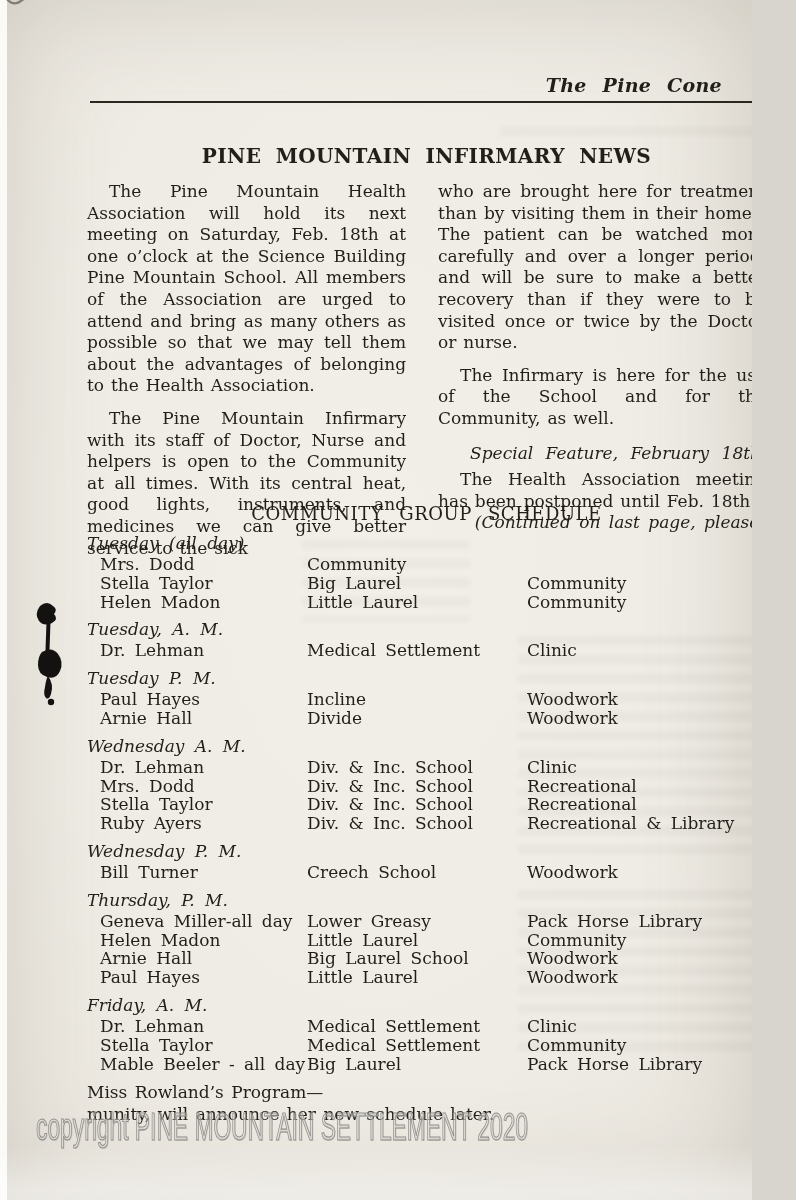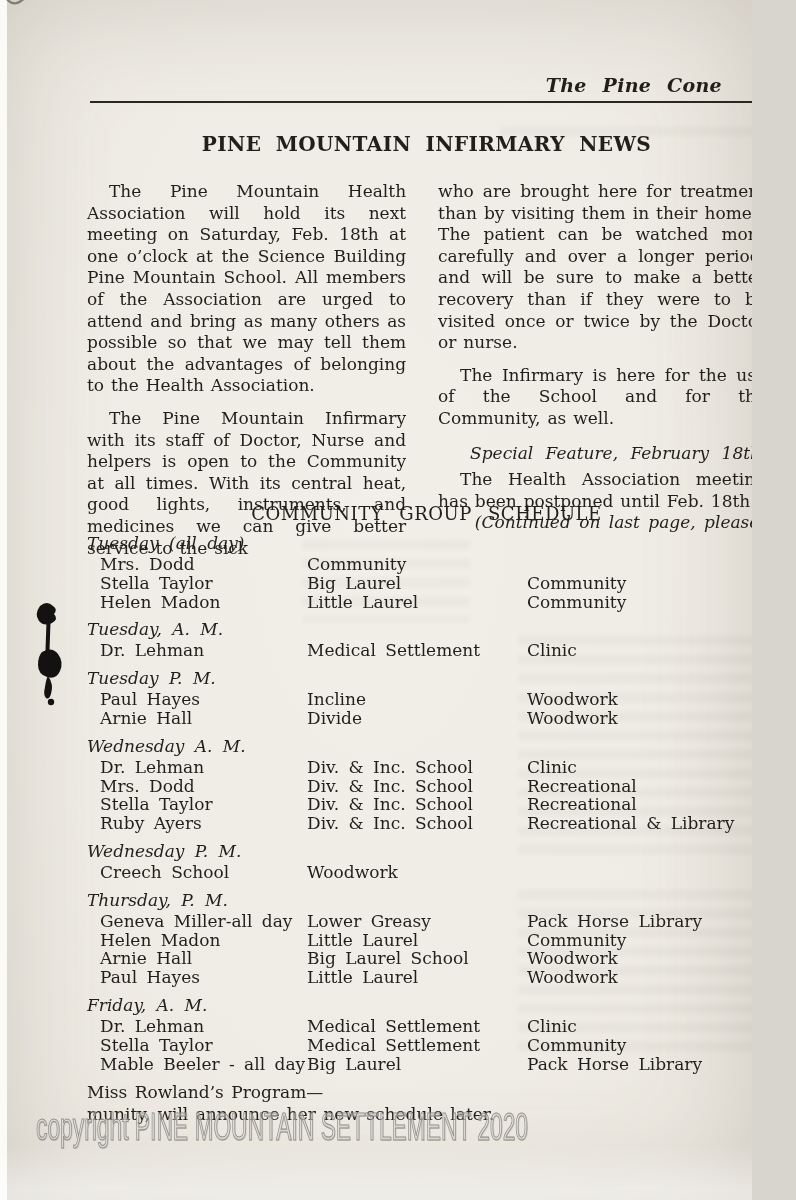--- a/index.html
+++ b/index.html
@@ -16,21 +16,21 @@
   }
   .scan-edge-left{position:absolute;left:0;top:0;width:7px;height:1200px;background:#fbfaf7;}
   .scan-bottom-light{position:absolute;left:0;bottom:0;width:796px;height:55px;
     background:linear-gradient(180deg,rgba(255,255,255,0) 0%,rgba(255,255,255,.45) 80%);}
   .corner-mark{position:absolute;left:4px;top:-3px;}
 
   .masthead{position:absolute;top:74px;right:30px;font-size:19px;font-weight:bold;
     font-style:italic;word-spacing:9px;letter-spacing:.3px;}
   .rule{position:absolute;top:101px;left:90px;width:676px;height:2px;background:#2a2721;}
 
-  .title{position:absolute;top:132px;left:87px;width:679px;text-align:center;
+  .title{position:absolute;top:144px;left:87px;width:679px;text-align:center;
     font-size:20px;font-weight:bold;word-spacing:7px;letter-spacing:.4px;}
 
   .columns{position:absolute;top:181px;left:87px;width:679px;display:flex;gap:32px;}
   .col{font-size:17px;line-height:21.6px;text-align:justify;word-spacing:1.5px;}
   .col-left{width:325px;}
   .col-right{width:334px;}
   .para{margin:0 0 11px 0;text-indent:22px;}
   .para.no-indent{text-indent:0;}
   .special-heading{font-style:italic;margin:13px 0 5px 0;padding-left:32px;
     word-spacing:7px;text-align:left;}
@@ -168,20 +168,21 @@
               <span>Ruby Ayers</span>
               <span>Div. &amp; Inc. School</span>
               <span>Recreational &amp; Library</span>
             </div>
           </div>
         </div>
         <div class="group">
           <div class="day">Wednesday P. M.</div>
           <div class="rows">
             <div class="row">
+              <span>Bill Turner</span>
               <span>Creech School</span>
               <span>Woodwork</span>
             </div>
           </div>
         </div>
         <div class="group">
           <div class="day">Thursday, P. M.</div>
           <div class="rows">
             <div class="row">
               <span>Geneva Miller-all day</span>

